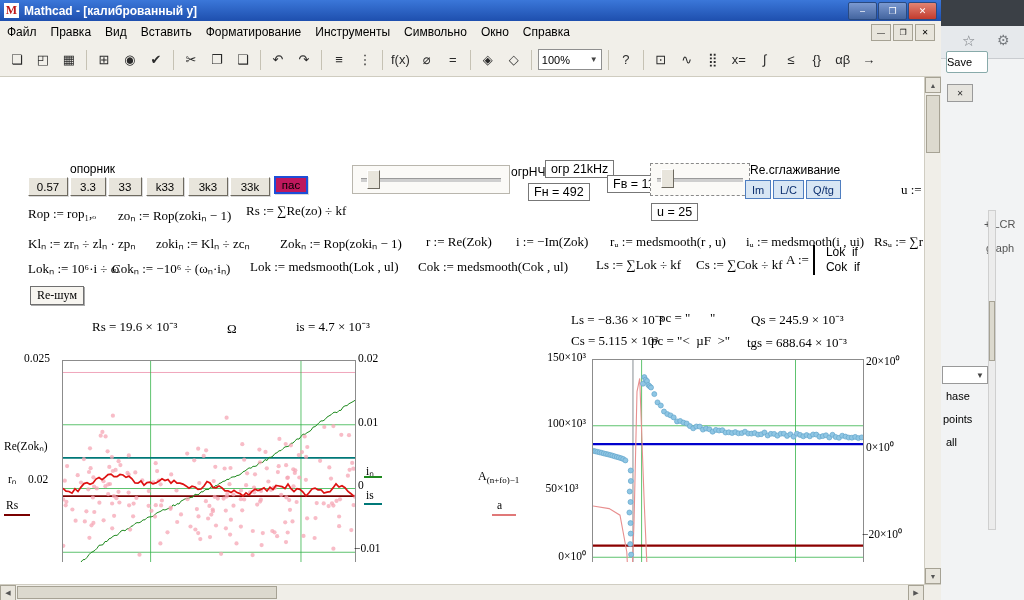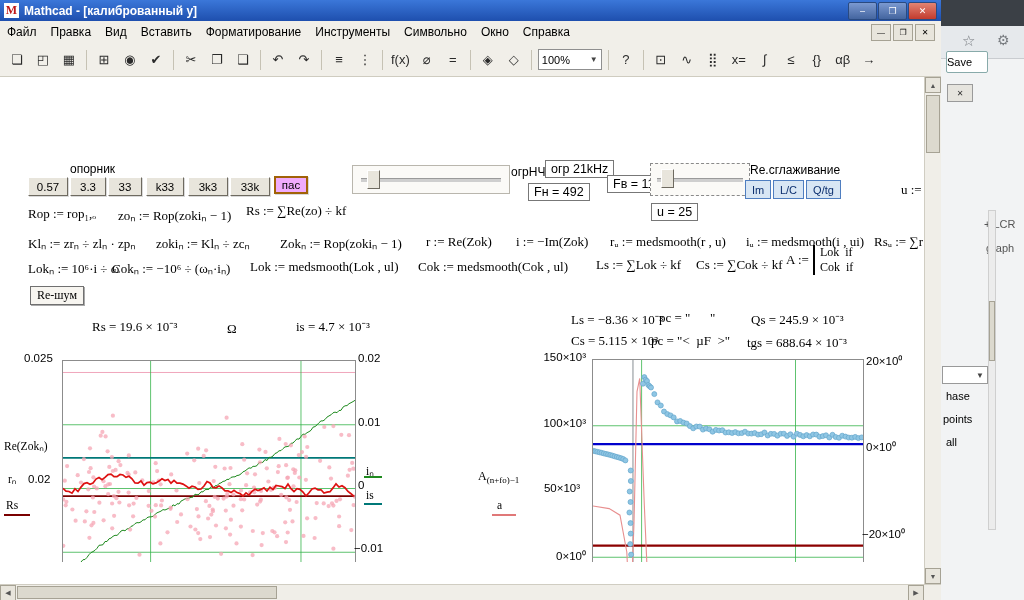--- a/index.html
+++ b/index.html
@@ -1,30 +1,30 @@
 <!DOCTYPE html>
 <html><head>
 <meta charset="utf-8">
 <style>
   html,body{margin:0;padding:0}
   body{width:1024px;height:600px;position:relative;overflow:hidden;
        font-family:"Liberation Sans",sans-serif;background:#9aa2aa;color:#000}
   .abs{position:absolute}
   .serif{font-family:"Liberation Serif",serif;font-size:13px;white-space:nowrap}
   .s12{font-size:12px}
-  .tick{font-family:Liberation Sans, sans-serif;font-size:11.5px;white-space:nowrap}
+  .tick{font-family:Liberation Serif, serif;font-size:11.5px;white-space:nowrap}
   .leg{font-family:"Liberation Serif",serif;font-size:11.5px;white-space:nowrap}
   .pre{white-space:pre}
   .mbox{border:1px solid #777;background:#fff;padding:1px 5px;
         font-family:Liberation Sans, sans-serif;font-size:12.5px;white-space:nowrap}
   .rbtn{background:#e8e5dc;border-top:1px solid #fff;border-left:1px solid #fff;
         border-right:1px solid #6e6a60;border-bottom:1px solid #6e6a60;
         box-shadow:1px 1px 0 rgba(0,0,0,.15);font-size:11.5px;
         display:flex;align-items:center;justify-content:center;cursor:default}
-  .rbtn.sel{border:2px solid #a16207;background:#f0abfc}
+  .rbtn.sel{border:2px solid #1d4ed8;background:#be185d}
   .tealbtn{background:#d8e6f4;border:1px solid #4f7ec0;color:#0b2e6e;font-size:11px;
         display:flex;align-items:center;justify-content:center}
   #titlebar{left:0;top:0;width:941px;height:21px;
         background:linear-gradient(#3b77d9,#1e4fae);display:flex;align-items:center;color:#fff}
   #titlebar .t{font-size:12px;font-weight:bold;margin-left:5px;white-space:nowrap}
   .logo{width:15px;height:15px;background:#fff;margin-left:4px;display:flex;
         align-items:center;justify-content:center;color:#c01818;
         font-family:"Liberation Serif",serif;font-weight:bold;font-size:12px}
   .wbtn{width:27px;height:16px;margin-left:1px;display:flex;align-items:center;justify-content:center;
         font-size:9px;color:#fff;background:linear-gradient(#7b99d0,#44659f);
@@ -297,21 +297,21 @@
 
     <span class="sh serif" style="left:28px;top:182px">Lokₙ := 10⁶·i ÷ ω</span>
     <span class="sh serif" style="left:112px;top:182px">Cokₙ := −10⁶ ÷ (ωₙ·iₙ)</span>
     <span class="sh serif" style="left:250px;top:182px">Lok := medsmooth(Lok , ul)</span>
     <span class="sh serif" style="left:418px;top:182px">Cok := medsmooth(Cok , ul)</span>
     <span class="sh serif" style="left:596px;top:180px">Ls := ∑Lok ÷ kf</span>
     <span class="sh serif" style="left:696px;top:180px">Cs := ∑Cok ÷ kf</span>
 
     <div class="sh" style="left:786px;top:168px;display:flex;align-items:center;gap:4px">
       <span class="serif">A :=</span>
-      <div style="border-left:2px solid #000;padding-left:5px;font-family:Liberation Serif, serif;font-size:12px;line-height:15px">
+      <div style="border-left:2px solid #000;padding-left:11px;font-family:Liberation Sans, sans-serif;font-size:12px;line-height:15px">
         <div class="pre">Lok  if</div>
         <div class="pre">Cok  if</div>
       </div>
     </div>
 
     <div class="sh" style="left:30px;top:209px;border:1px solid #707070;background:#f7f5f0;box-shadow:1px 1px 0 #aaa;padding:1px 6px;font-family:'Liberation Serif',serif;font-size:12px"><span>Re-шум</span></div>
 
     <span class="sh serif" style="left:92px;top:240px">Rs = 19.6 × 10⁻³</span>
     <span class="sh serif" style="left:227px;top:244px">Ω</span>
     <span class="sh serif" style="left:296px;top:240px">is = 4.7 × 10⁻³</span>

